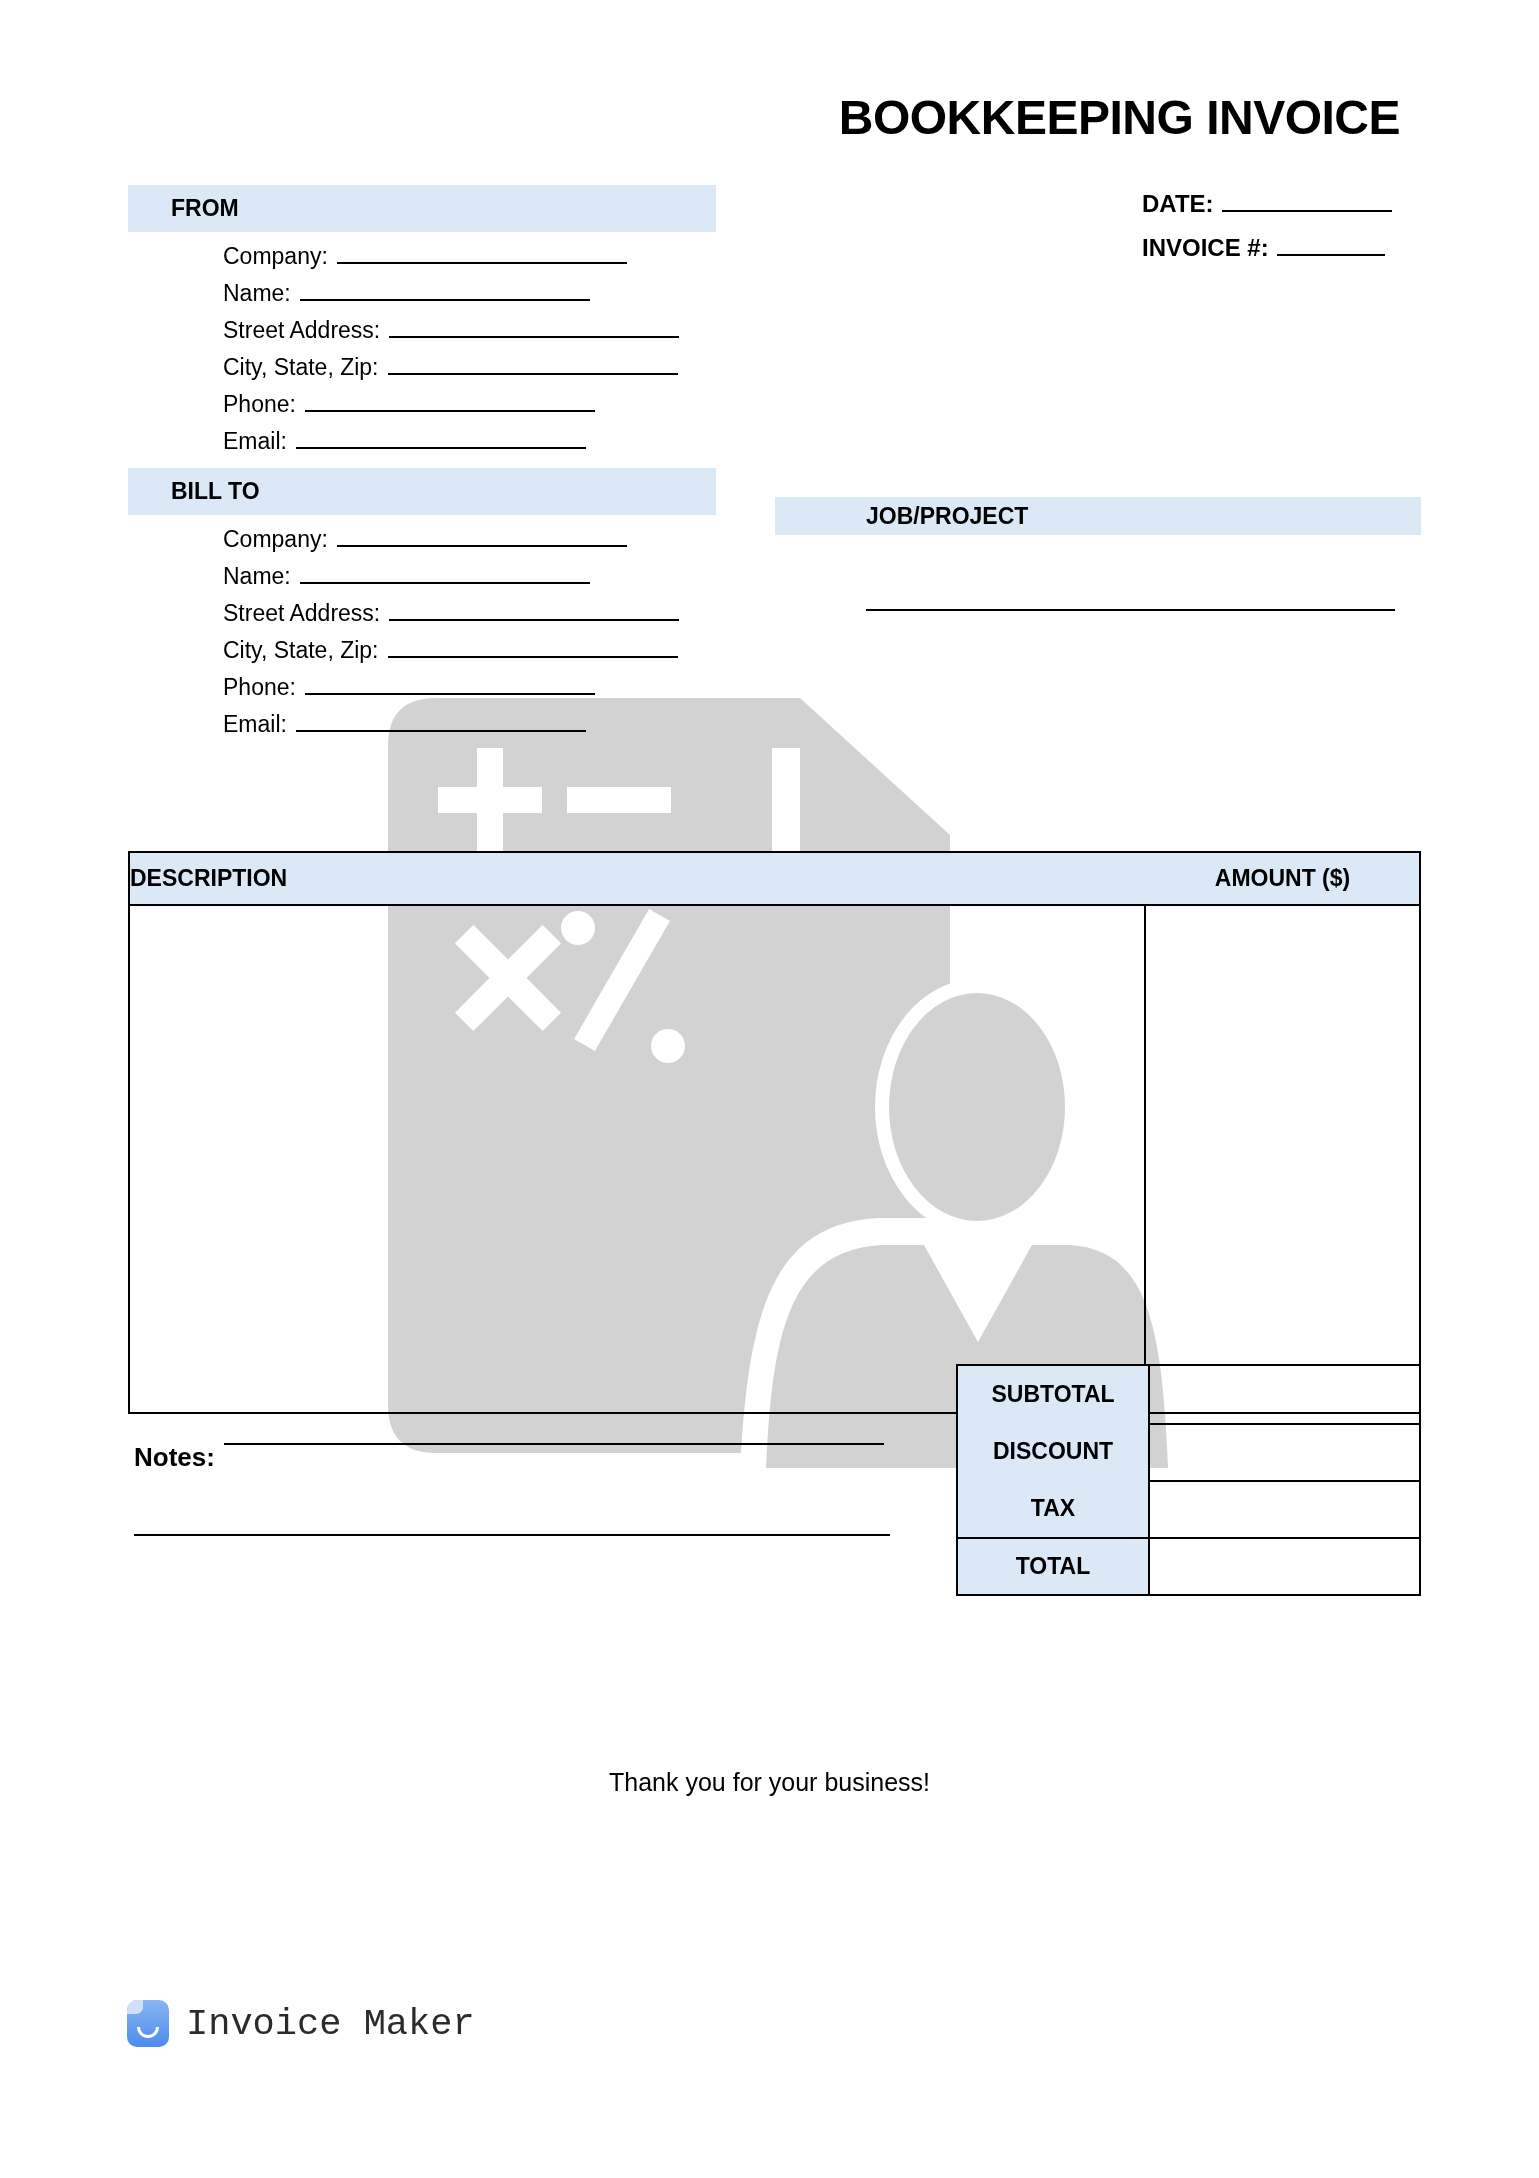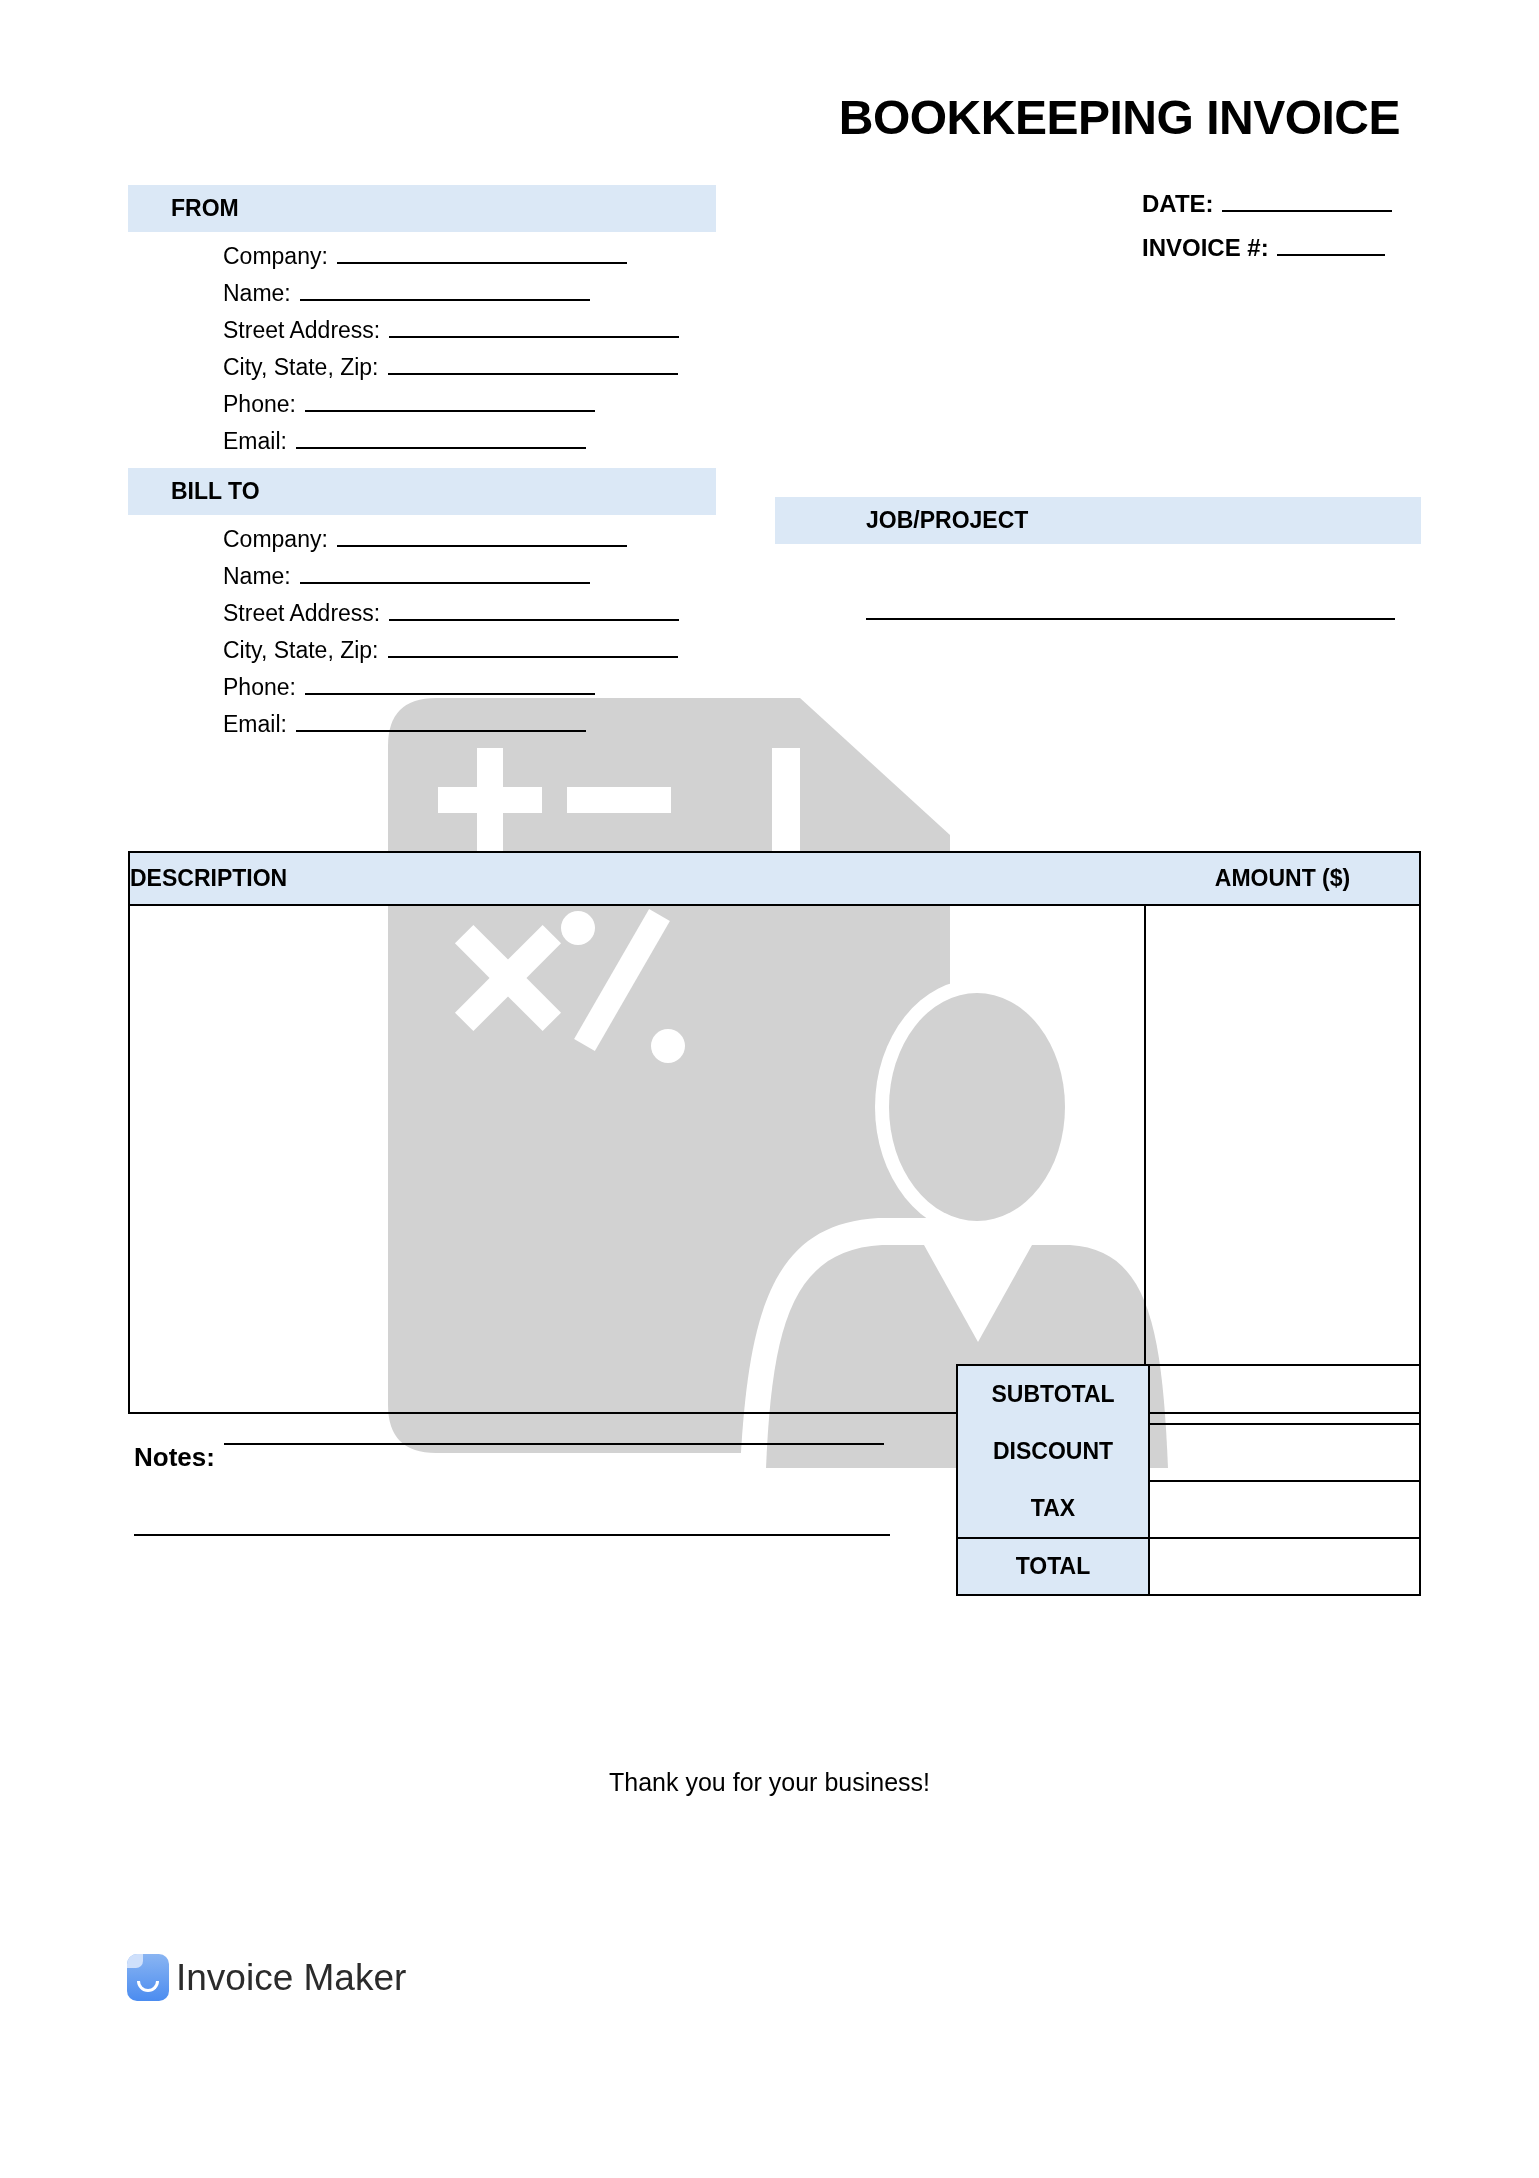--- a/index.html
+++ b/index.html
@@ -34,21 +34,21 @@
   .secbar{ background:var(--section-header-bg,#dbe8f6); font-weight:bold; font-size:23px; display:flex; align-items:center; }
   .from-section, .billto-section{ position:absolute; left:128px; width:588px; z-index:1; }
   .from-section{ top:185px; }
   .billto-section{ top:468px; }
   .from-section .secbar, .billto-section .secbar{ height:47px; padding-left:43px; }
   .fields{ margin-top:6px; }
   .frow{ display:flex; align-items:baseline; height:37px; font-size:23px; line-height:37px; padding-left:95px; }
   .fline{ height:3px; border-bottom:2px solid var(--border-black,#000); width:290px; margin-left:9px; }
 
   .job-section{ position:absolute; left:775px; top:497px; width:646px; z-index:1; }
-  .job-section .secbar{ height:47px; padding-left:91px; }
+  .job-section .secbar{ height:38px; padding-left:91px; }
   .job-line{ height:3px; border-bottom:2px solid var(--border-black,#000); width:529px; margin:73px 0 0 91px; }
 
   
   .items-table{ position:absolute; left:128px; top:851px; width:1293px; height:563px; border:2px solid var(--border-black,#000); z-index:1; background:transparent; }
   .thead{ height:53px; background:var(--section-header-bg,#dbe8f6); border-bottom:2px solid var(--border-black,#000); display:flex; align-items:center; font-weight:bold; font-size:23px; }
   .th-desc{ flex:1; }
   .th-amt{ width:273px; text-align:center; }
   .tbody{ position:absolute; left:0; right:0; top:53px; bottom:0; }
   .amount-col{ position:absolute; right:0; top:0; bottom:0; width:275px; border-left:2px solid var(--border-black,#000); }
 
@@ -61,21 +61,21 @@
 
   
   .notes{ position:absolute; left:134px; top:1442px; z-index:1; }
   .notes-row{ display:flex; align-items:flex-start; font-size:26px; line-height:30px; }
   .notes-label{ font-weight:bold; }
   .nline1{ height:3px; border-bottom:2px solid var(--border-black,#000); width:660px; margin-left:9px; }
   .nline2{ height:3px; border-bottom:2px solid var(--border-black,#000); width:756px; margin-top:61px; }
 
   
   .thanks{ position:absolute; left:0; right:0; top:1768px; text-align:center; font-size:25px; z-index:1; }
-  .brand{ position:absolute; left:127px; top:1954px; display:flex; align-items:center; gap:7px; z-index:1; }
+  .brand{ position:absolute; left:127px; top:2000px; display:flex; align-items:center; gap:17px; z-index:1;font-family:Liberation Mono, monospace; }
   .brand-icon{ position:relative; width:42px; height:47px; border-radius:10px;
     background:linear-gradient(180deg, var(--logo-blue-top,#8ab5f2), var(--logo-blue-bottom,#4b8cf0)); }
   .brand-icon .fold{ position:absolute; left:0; top:0; width:16px; height:14px; background:#cfe0fb; border-radius:10px 0 7px 0; }
   .brand-icon .smile{ position:absolute; left:50%; transform:translateX(-50%); bottom:9px; width:22px; height:11px;
     border:3.5px solid #fff; border-top:0; border-radius:0 0 22px 22px; }
   .brand-name{ font-size:37px; color:var(--brand-text,#2b2b2b); }
 </style>
 </head>
 <body>
 

